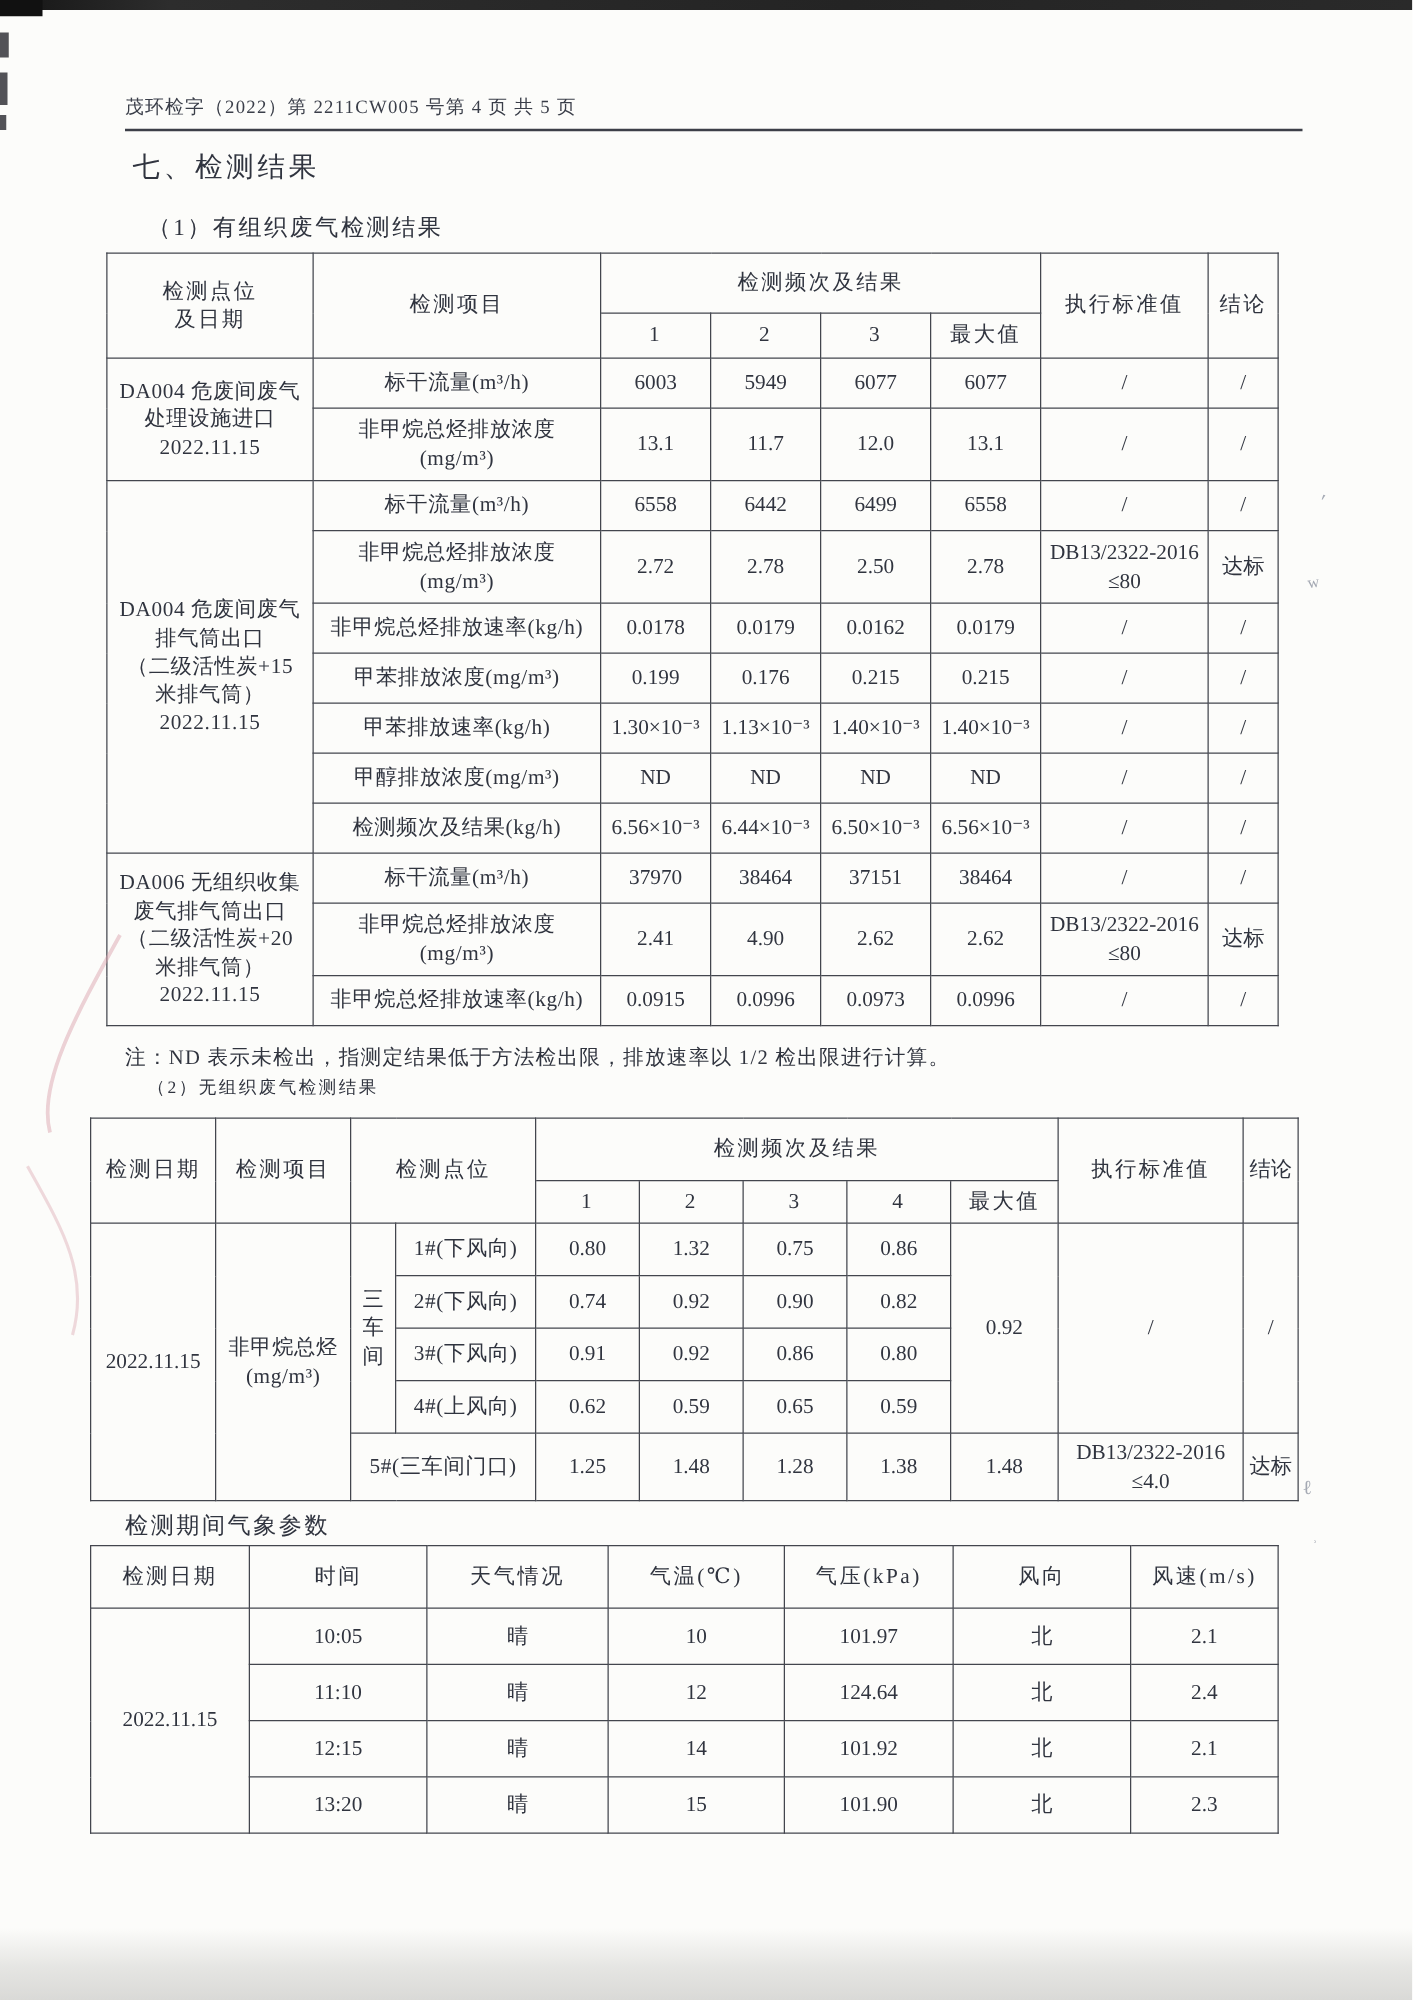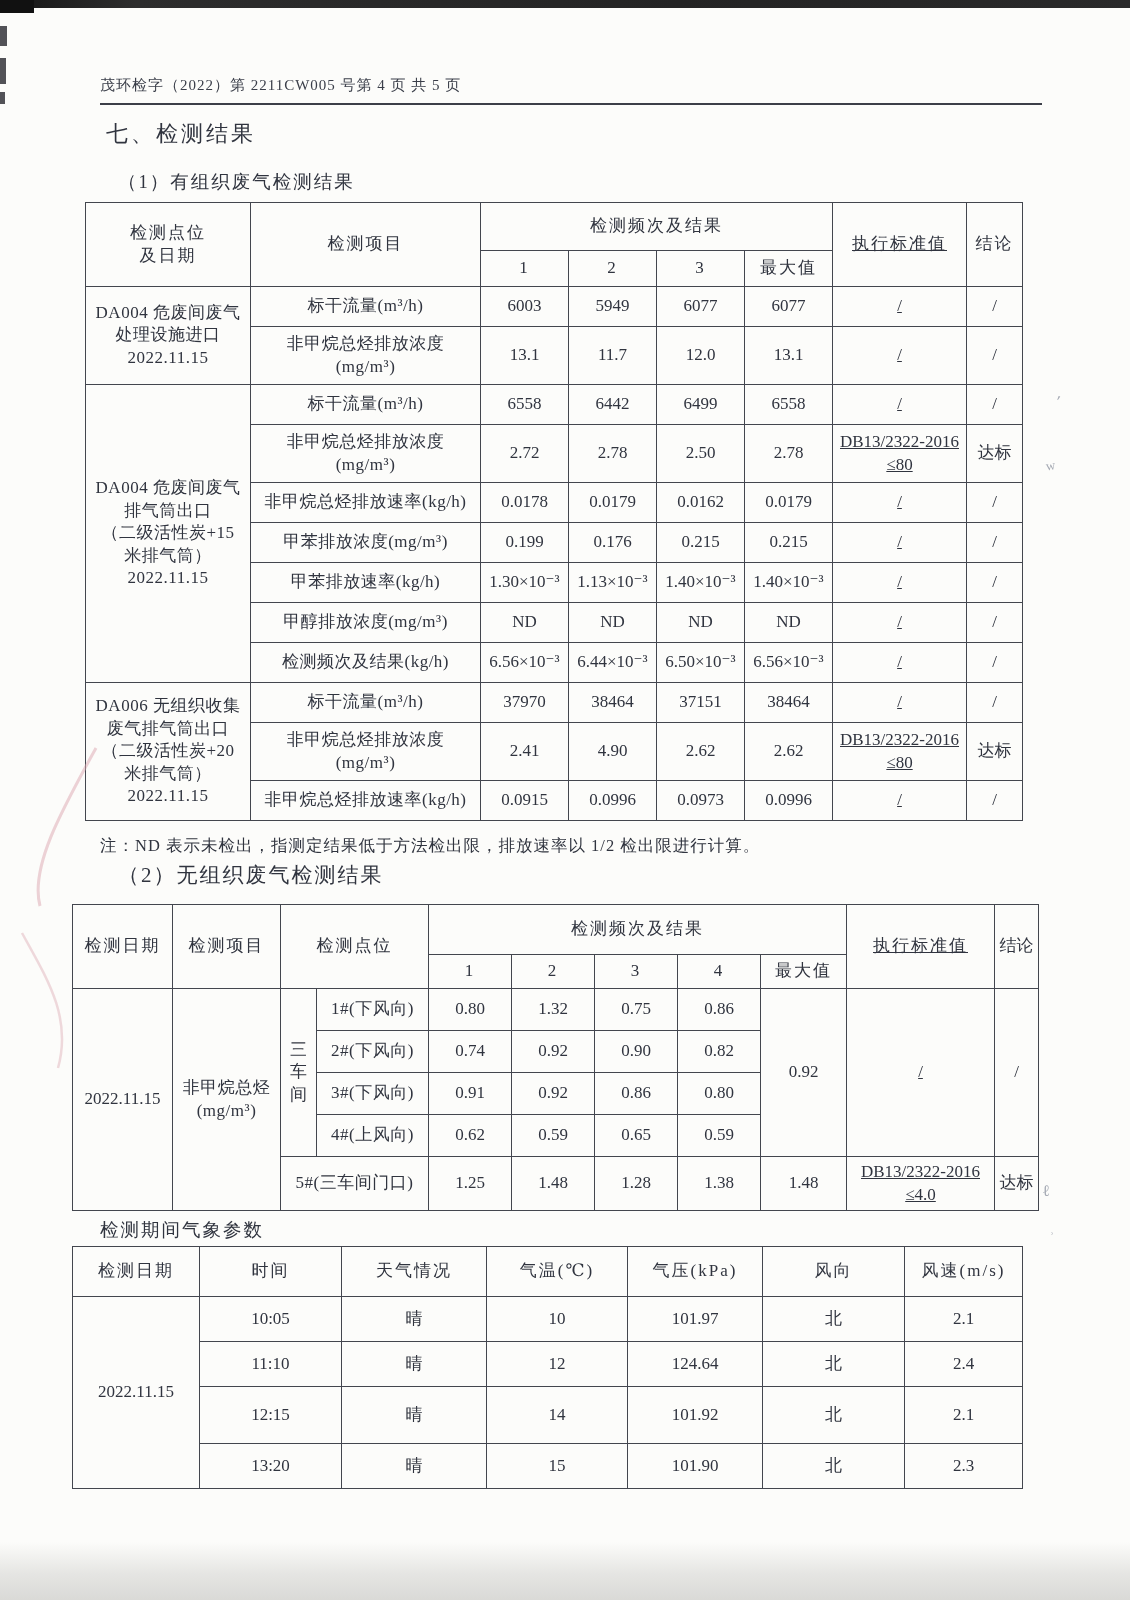--- a/index.html
+++ b/index.html
@@ -13,34 +13,34 @@
   .edge-mark{position:absolute;background:#34343a;opacity:.85;}
   .scan-bottom{position:absolute;left:0;bottom:0;width:1130px;height:58px;
     background:linear-gradient(180deg,rgba(0,0,0,0),rgba(110,110,104,.16) 55%,rgba(95,95,90,.22));}
   .scribble{position:absolute;left:0;top:718px;}
   .pen-mark{position:absolute;color:#8f95a2;opacity:.8;font-size:17px;}
   
   .doc-header{margin:76px 88px 0 100px;padding-bottom:8px;border-bottom:2px solid #3c3f48;
     display:flex;font-size:15px;letter-spacing:1px;color:#3a3e49;}
   .section-title{margin:14px 0 0 106px;font-size:22px;font-weight:normal;letter-spacing:3px;}
   .subtitle{margin:20px 0 0 118px;font-size:18.5px;letter-spacing:2px;}
-  .subtitle2{margin:4px 0 15px 118px;font-size:21px;letter-spacing:2px;}
+  .subtitle2{margin:4px 0 15px 118px;font-size:14px;letter-spacing:2px;}
   .note-line{margin:14px 0 0 100px;font-size:16.5px;letter-spacing:1px;}
   .weather-title{margin:6px 0 0 100px;font-size:18.5px;letter-spacing:2px;}
   
   table.doc{border-collapse:collapse;table-layout:fixed;color:#30343f;}
   .doc td,.doc th{border:1.6px solid #43464e;text-align:center;vertical-align:middle;
     font-weight:normal;white-space:pre-line;padding:1px 3px;line-height:1.32;font-size:17px;}
   .doc th{letter-spacing:2px;}
   .t1{margin:8px 0 0 85px;width:937px;}
   .t2{margin:6px 0 0 72px;width:966px;}
   .t3{margin:4px 0 0 72px;width:950px;}
   .groupcell{font-size:16.5px;letter-spacing:.5px;}
   .itemcell{letter-spacing:.5px;}
-  .stdcell{font-size:15.5px;letter-spacing:0;text-decoration:underline;}
+  .stdcell{font-size:15.5px;letter-spacing:0;}
   .conccell{font-size:16.5px;}
   .workshop{font-size:16.5px;line-height:1.55;letter-spacing:0;padding:0;}
 </style>
 </head>
 <body>
 
 <div class="page">
 
   <div class="scan-top"></div>
   <div class="scan-top-corner"></div>
@@ -338,21 +338,21 @@
       <td>2.1</td>
     </tr>
     <tr style="height:45px">
       <td>11:10</td>
       <td>晴</td>
       <td>12</td>
       <td>124.64</td>
       <td>北</td>
       <td>2.4</td>
     </tr>
-    <tr style="height:57px">
+    <tr style="height:45px">
       <td>12:15</td>
       <td>晴</td>
       <td>14</td>
       <td>101.92</td>
       <td>北</td>
       <td>2.1</td>
     </tr>
     <tr style="height:45px">
       <td>13:20</td>
       <td>晴</td>

